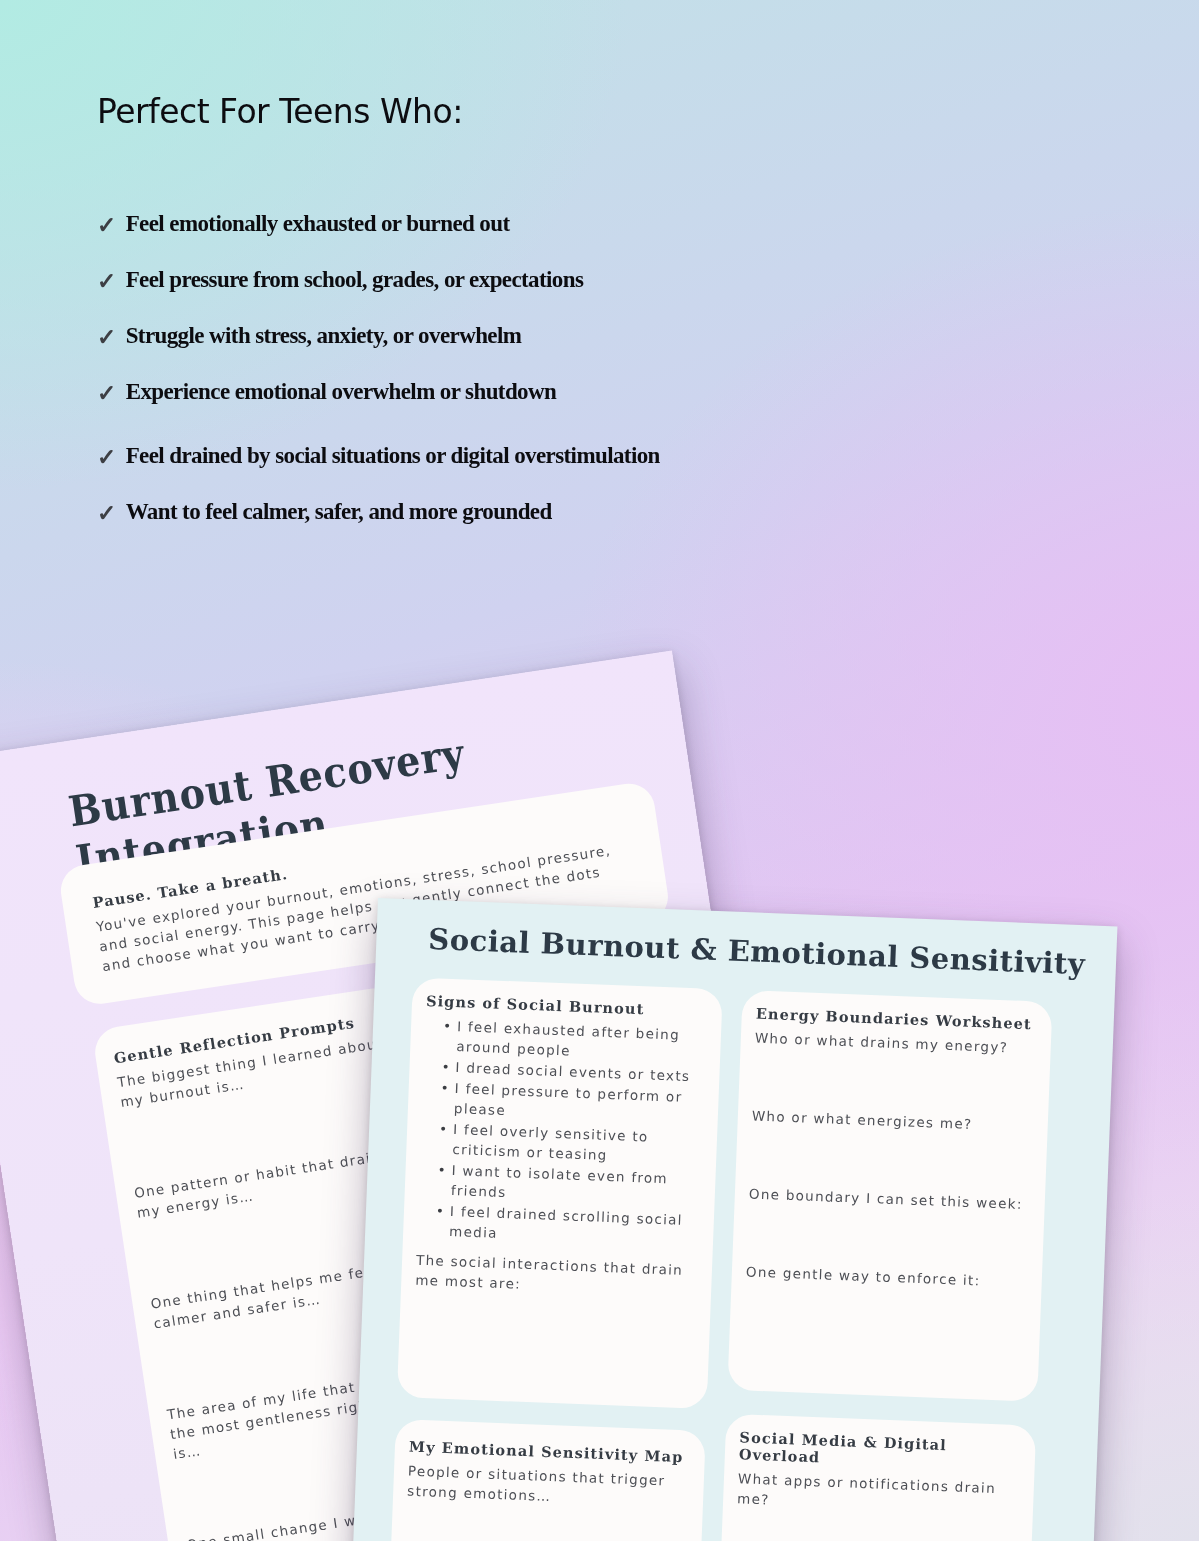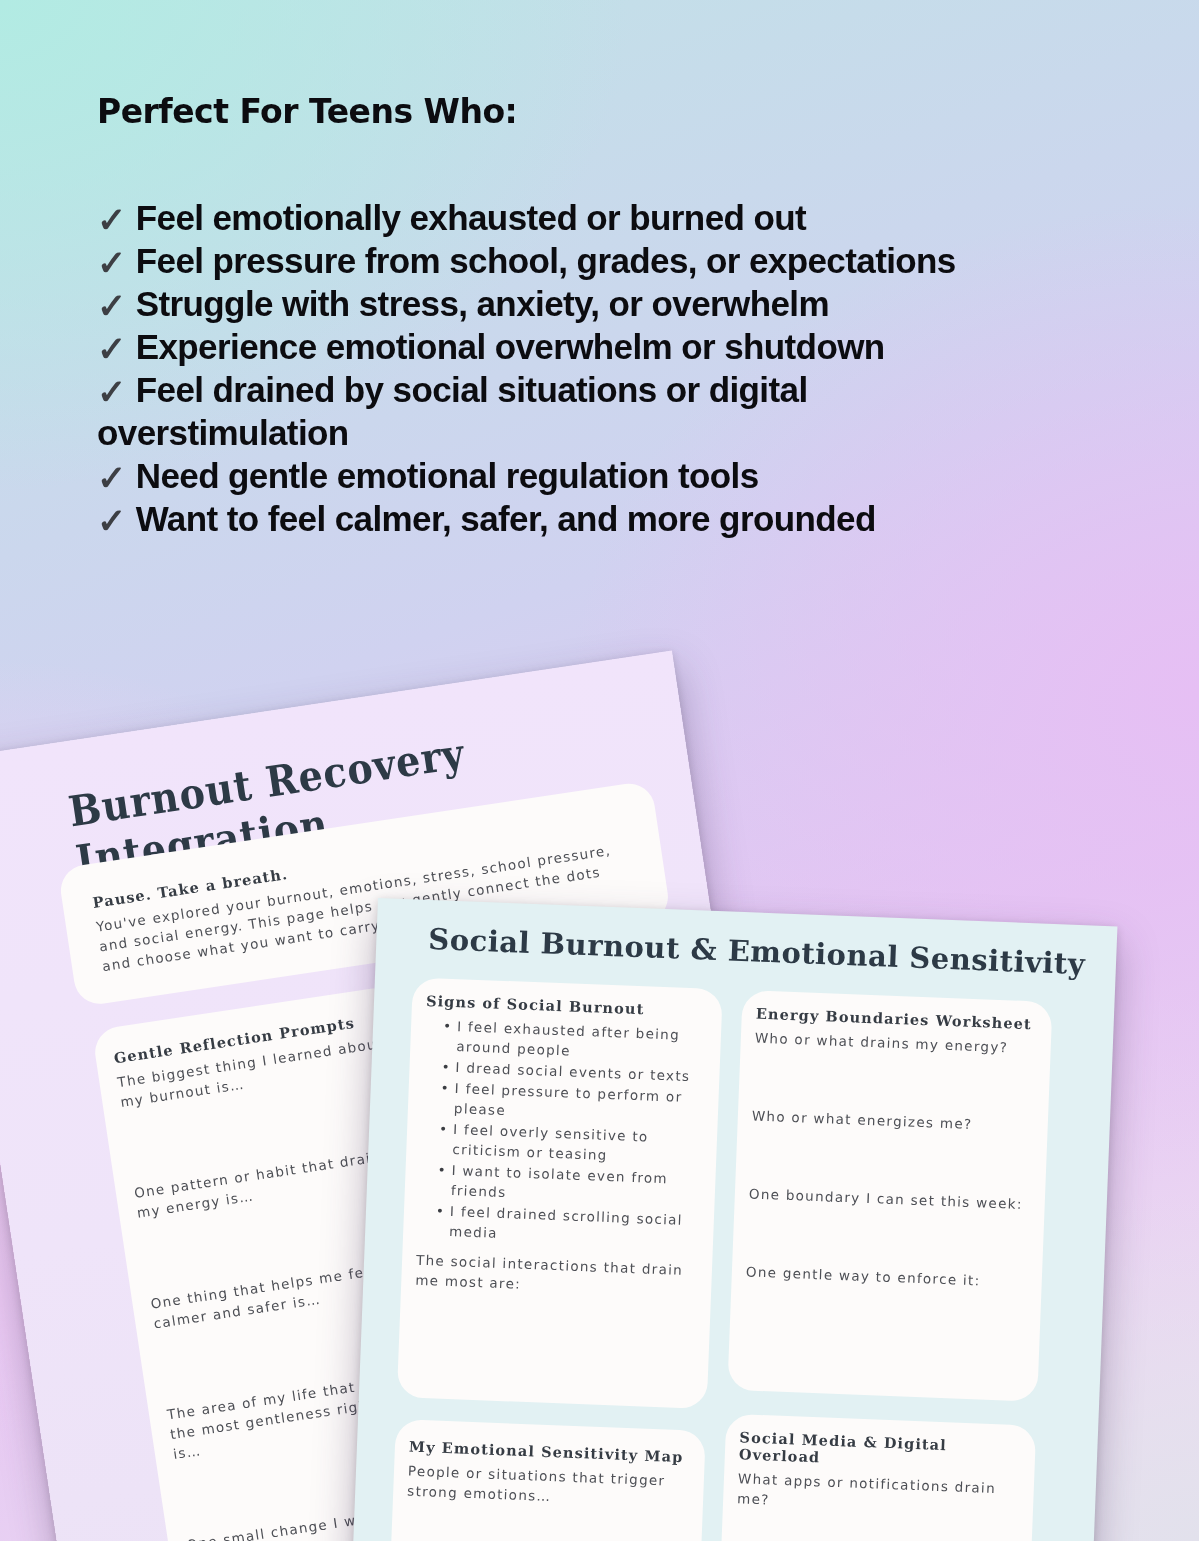--- a/index.html
+++ b/index.html
@@ -18,36 +18,36 @@
     
     .intro {
       position: absolute;
       left: 97px;
       top: 88px;
       width: 1080px;
       color: #0c0c10;
     }
     .intro-heading {
       font-family: "DejaVu Sans", sans-serif;
-      font-weight: 700;
+      font-weight: 400;
       font-size: 33px;
       letter-spacing: -0.5px;
       line-height: 48px;
       margin-bottom: 60px;
     }
     .benefit-list { list-style: none; }
     .benefit-item {
-      font-family: Liberation Sans, sans-serif;
-      font-weight: 700;
-      font-size: 35px;
+      font-family: Liberation Serif, serif;
+      font-weight: 700;
+      font-size: 23px;
       letter-spacing: -0.6px;
-      line-height: 43px;
+      line-height: 56px;
       white-space: nowrap;
     }
-    .benefit-item.wrap { white-space: normal; width: 880px; }
+    .benefit-item.wrap { white-space: normal; width: 880px; margin-top: 8px; }
     .check {
       display: inline-block;
       color: #3d3f44;
       font-weight: 700;
       margin-right: 10px;
       transform: translateY(2px);
     }
 
     
     .sheet {
@@ -144,21 +144,20 @@
 <body>
 
 <section class="intro">
   <h1 class="intro-heading">Perfect For Teens Who:</h1>
   <ul class="benefit-list">
     <li class="benefit-item"><span class="check">✓</span><span>Feel emotionally exhausted or burned out</span></li>
     <li class="benefit-item"><span class="check">✓</span><span>Feel pressure from school, grades, or expectations</span></li>
     <li class="benefit-item"><span class="check">✓</span><span>Struggle with stress, anxiety, or overwhelm</span></li>
     <li class="benefit-item"><span class="check">✓</span><span>Experience emotional overwhelm or shutdown</span></li>
     <li class="benefit-item wrap"><span class="check">✓</span><span>Feel drained by social situations or digital overstimulation</span></li>
-    <li class="benefit-item"><span class="check">✓</span><span>Need gentle emotional regulation tools</span></li>
     <li class="benefit-item"><span class="check">✓</span><span>Want to feel calmer, safer, and more grounded</span></li>
   </ul>
 </section>
 
 <div class="sheet sheet-back">
   <h2 class="sheet-title">Burnout Recovery Integration</h2>
 
   <div class="card back-intro-card">
     <div class="card-title">Pause. Take a breath.</div>
     <div class="card-text">You've explored your burnout, emotions, stress, school pressure, and social energy. This page helps you gently connect the dots and choose what you want to carry forward.</div>

